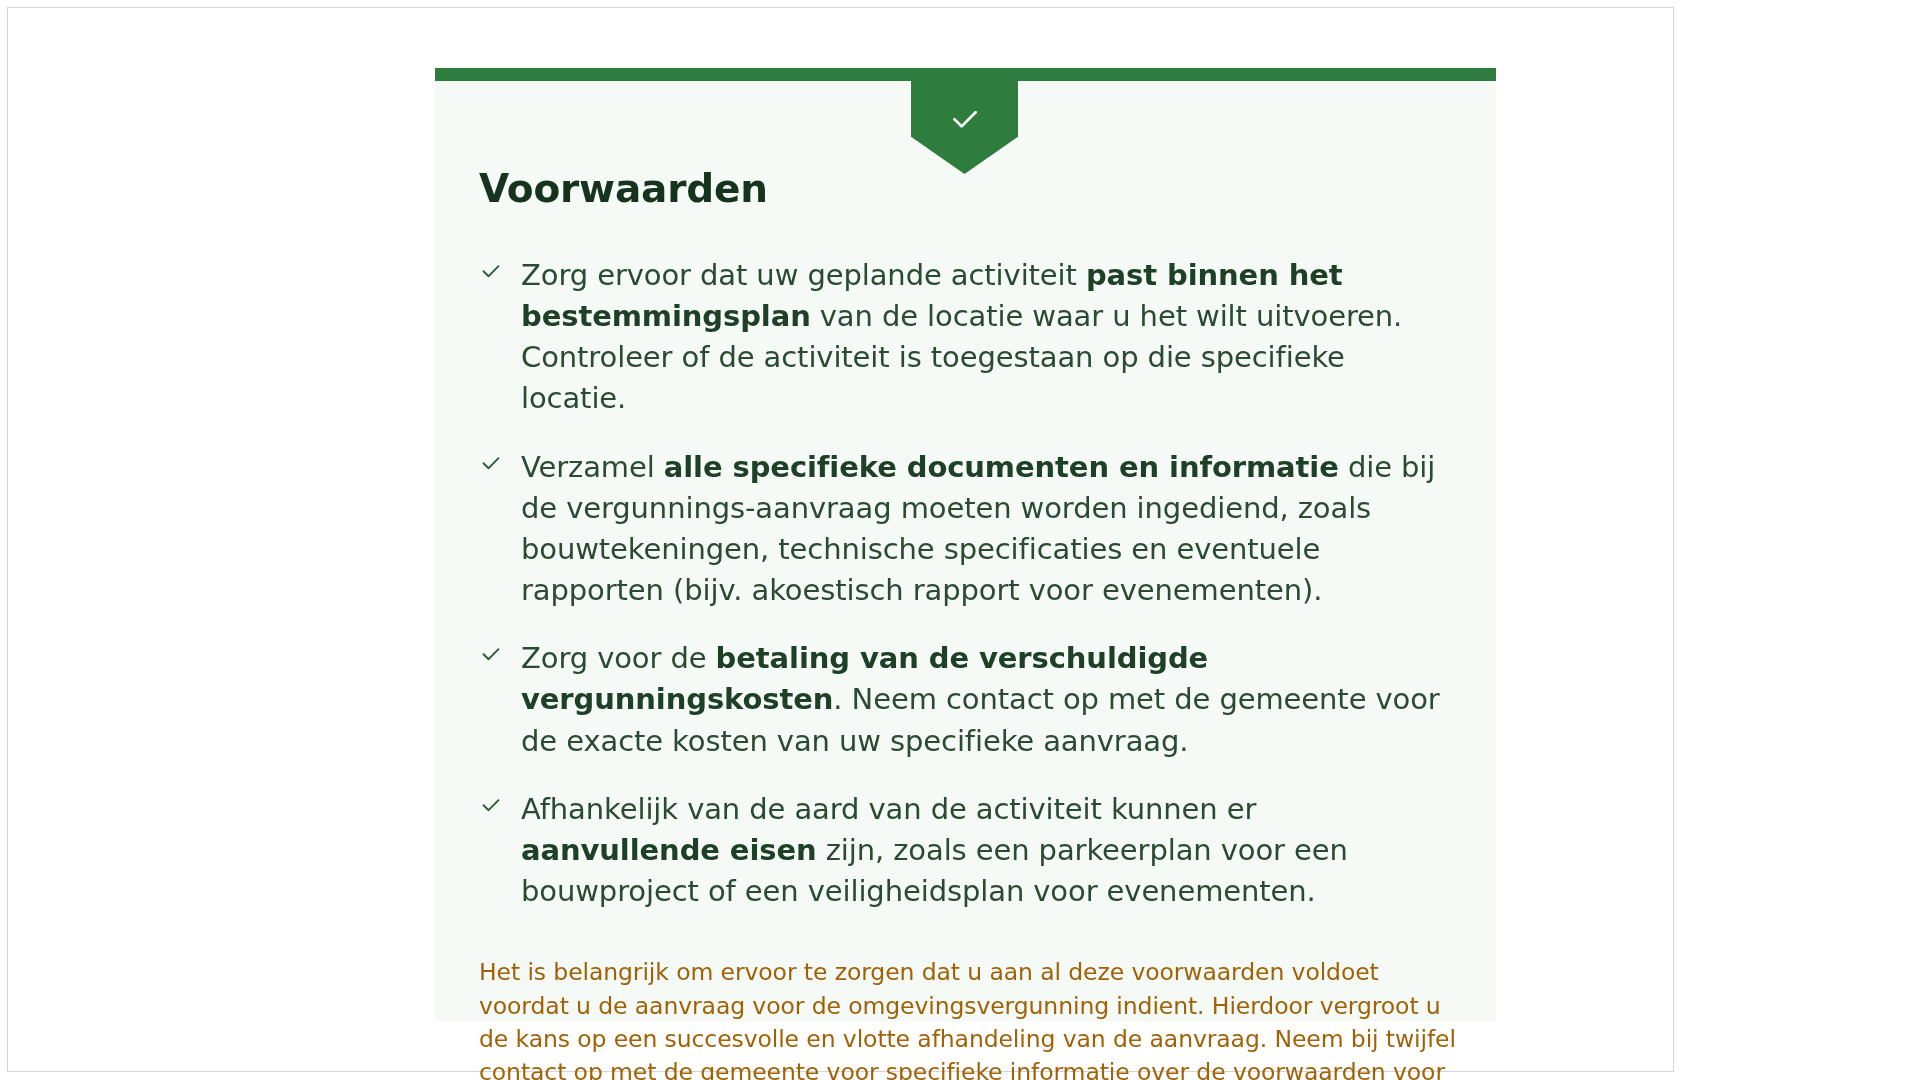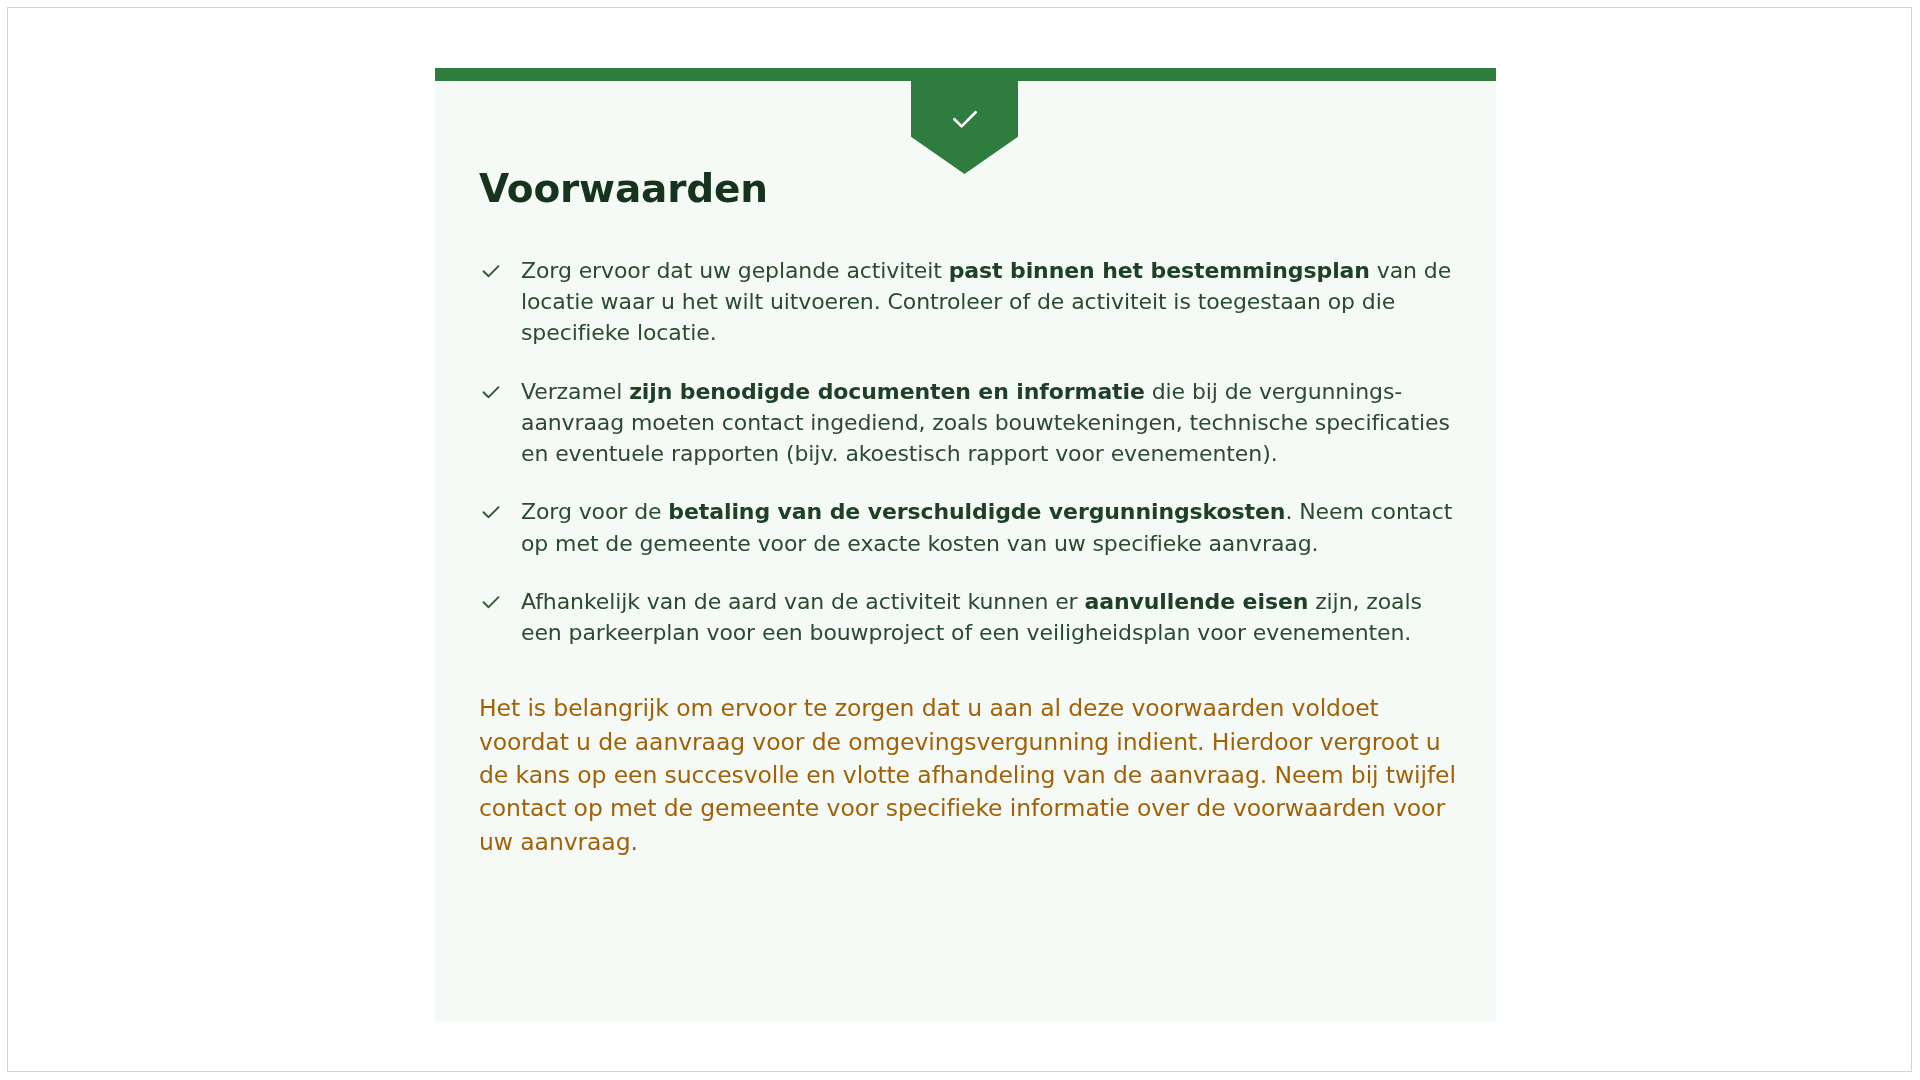--- a/index.html
+++ b/index.html
@@ -11,21 +11,21 @@
     height: 1080px;
     background: #ffffff;
     font-family: "DejaVu Sans", "Liberation Sans", sans-serif;
     overflow: hidden;
   }
 
   #page-frame {
     position: absolute;
     left: 7px;
     top: 7px;
-    width: 1905px;
+    width: 1667px;
     height: 1065px;
     border: 1px solid #d4d4d4;
     background: #ffffff;
     box-sizing: border-box;
   }
 
   
   #conditions-card {
     position: absolute;
     left: 427px;
@@ -93,21 +93,21 @@
     list-style: none;
     margin: 0;
     padding: 0;
     margin-top: 44px;
   }
 
   .condition-item {
     position: relative;
     padding-left: 42px;
     margin-bottom: 27px;
-    font-size: 22px;
+    font-size: 29px;
     line-height: 1.42;
     color: #2a4a31;
     letter-spacing: -0.1px;
     max-width: 975px;
   }
   .condition-item:last-child { margin-bottom: 0; }
 
   .condition-check {
     position: absolute;
     left: 0;
@@ -158,21 +158,21 @@
       <ul id="conditions-list">
           <li class="condition-item"><span class="condition-check">
               <svg viewBox="0 0 24 24" width="24" height="24" fill="none" stroke="#2d5a36" stroke-width="1.9" stroke-linecap="round" stroke-linejoin="round">
                 <polyline points="4.5,12.2 9.6,17.2 19.5,7.2"></polyline>
               </svg>
             </span><span><span>Zorg ervoor dat uw geplande activiteit </span><b>past binnen het bestemmingsplan</b><span> van de locatie waar u het wilt uitvoeren. Controleer of de activiteit is toegestaan op die specifieke locatie.</span></span></li>
           <li class="condition-item"><span class="condition-check">
               <svg viewBox="0 0 24 24" width="24" height="24" fill="none" stroke="#2d5a36" stroke-width="1.9" stroke-linecap="round" stroke-linejoin="round">
                 <polyline points="4.5,12.2 9.6,17.2 19.5,7.2"></polyline>
               </svg>
-            </span><span><span>Verzamel </span><b>zijn benodigde documenten en informatie</b><span> die bij de vergunnings-aanvraag moeten contact ingediend, zoals bouwtekeningen, technische specificaties en eventuele rapporten (bijv. akoestisch rapport voor evenementen).</span></span></li>
+            </span><span><span>Verzamel </span><b>alle specifieke documenten en informatie</b><span> die bij de vergunnings-aanvraag moeten worden ingediend, zoals bouwtekeningen, technische specificaties en eventuele rapporten (bijv. akoestisch rapport voor evenementen).</span></span></li>
           <li class="condition-item"><span class="condition-check">
               <svg viewBox="0 0 24 24" width="24" height="24" fill="none" stroke="#2d5a36" stroke-width="1.9" stroke-linecap="round" stroke-linejoin="round">
                 <polyline points="4.5,12.2 9.6,17.2 19.5,7.2"></polyline>
               </svg>
             </span><span><span>Zorg voor de </span><b>betaling van de verschuldigde vergunningskosten</b><span>. Neem contact op met de gemeente voor de exacte kosten van uw specifieke aanvraag.</span></span></li>
           <li class="condition-item"><span class="condition-check">
               <svg viewBox="0 0 24 24" width="24" height="24" fill="none" stroke="#2d5a36" stroke-width="1.9" stroke-linecap="round" stroke-linejoin="round">
                 <polyline points="4.5,12.2 9.6,17.2 19.5,7.2"></polyline>
               </svg>
             </span><span><span>Afhankelijk van de aard van de activiteit kunnen er </span><b>aanvullende eisen</b><span> zijn, zoals een parkeerplan voor een bouwproject of een veiligheidsplan voor evenementen.</span></span></li>

